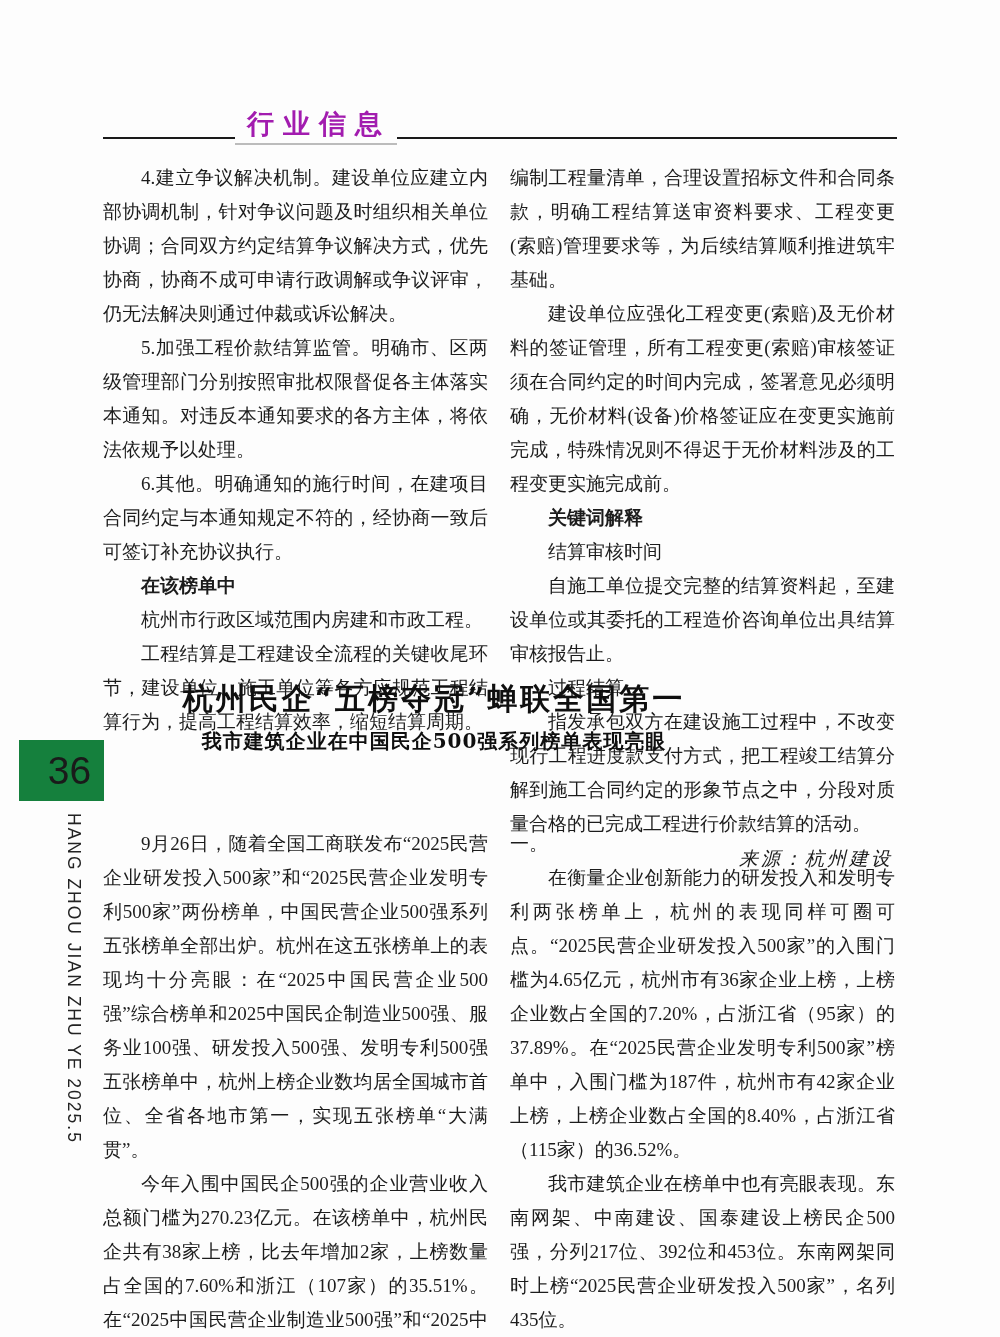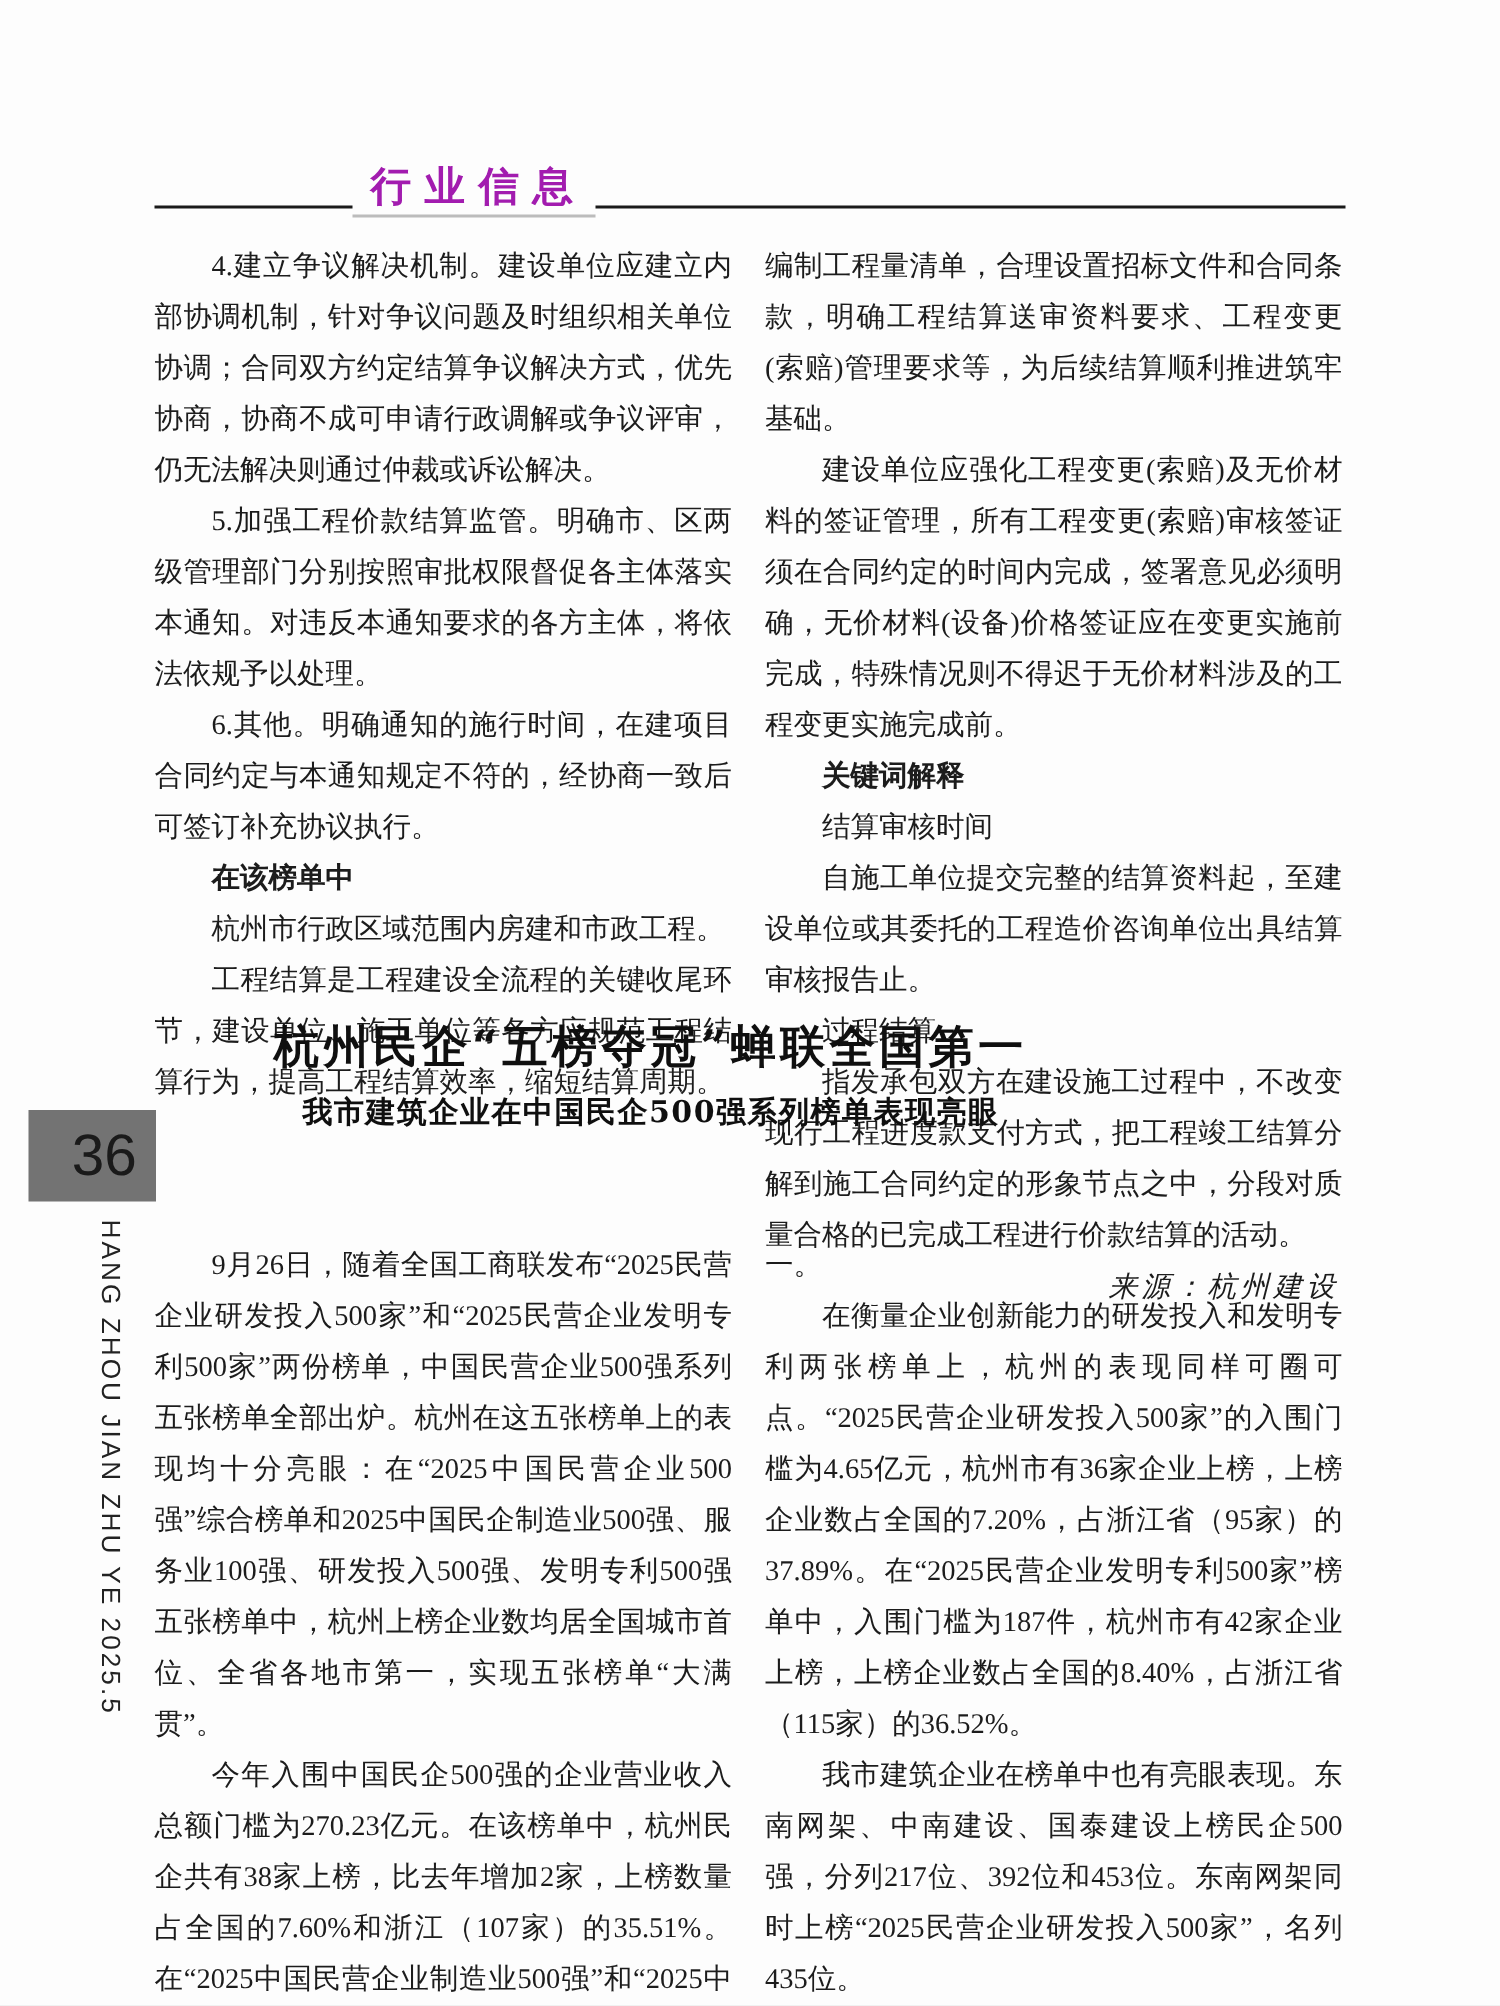--- a/index.html
+++ b/index.html
@@ -44,21 +44,21 @@
   
   .headline { position:absolute; left:0; top:681px; width:868px; text-align:center; color:#0f0f0f; }
   .hl1 { font-size:30px; font-weight:bold; letter-spacing:3px; line-height:36px;
          font-family:"DejaVu Serif","Liberation Serif",serif; }
   .hl2 { font-size:20px; font-weight:bold; letter-spacing:1px; line-height:40px; margin-top:4px;
          font-family:"DejaVu Serif","Liberation Serif",serif; }
 
   
   .pagenum-box {
     position:absolute; left:19px; top:740px; width:85px; height:61px;
-    background:#737373;
+    background:#15803d;
     display:flex; align-items:center; justify-content:center; padding-left:16px; box-sizing:border-box;
   }
   .pagenum-box span {
     font-family:"Liberation Sans","DejaVu Sans",sans-serif;
     font-size:39px; color:#1a1a1a; line-height:1;
   }
   .journal {
     position:absolute; left:84px; top:813px;
     transform:rotate(90deg); transform-origin:left top;
     font-family:"Liberation Sans","DejaVu Sans",sans-serif;

